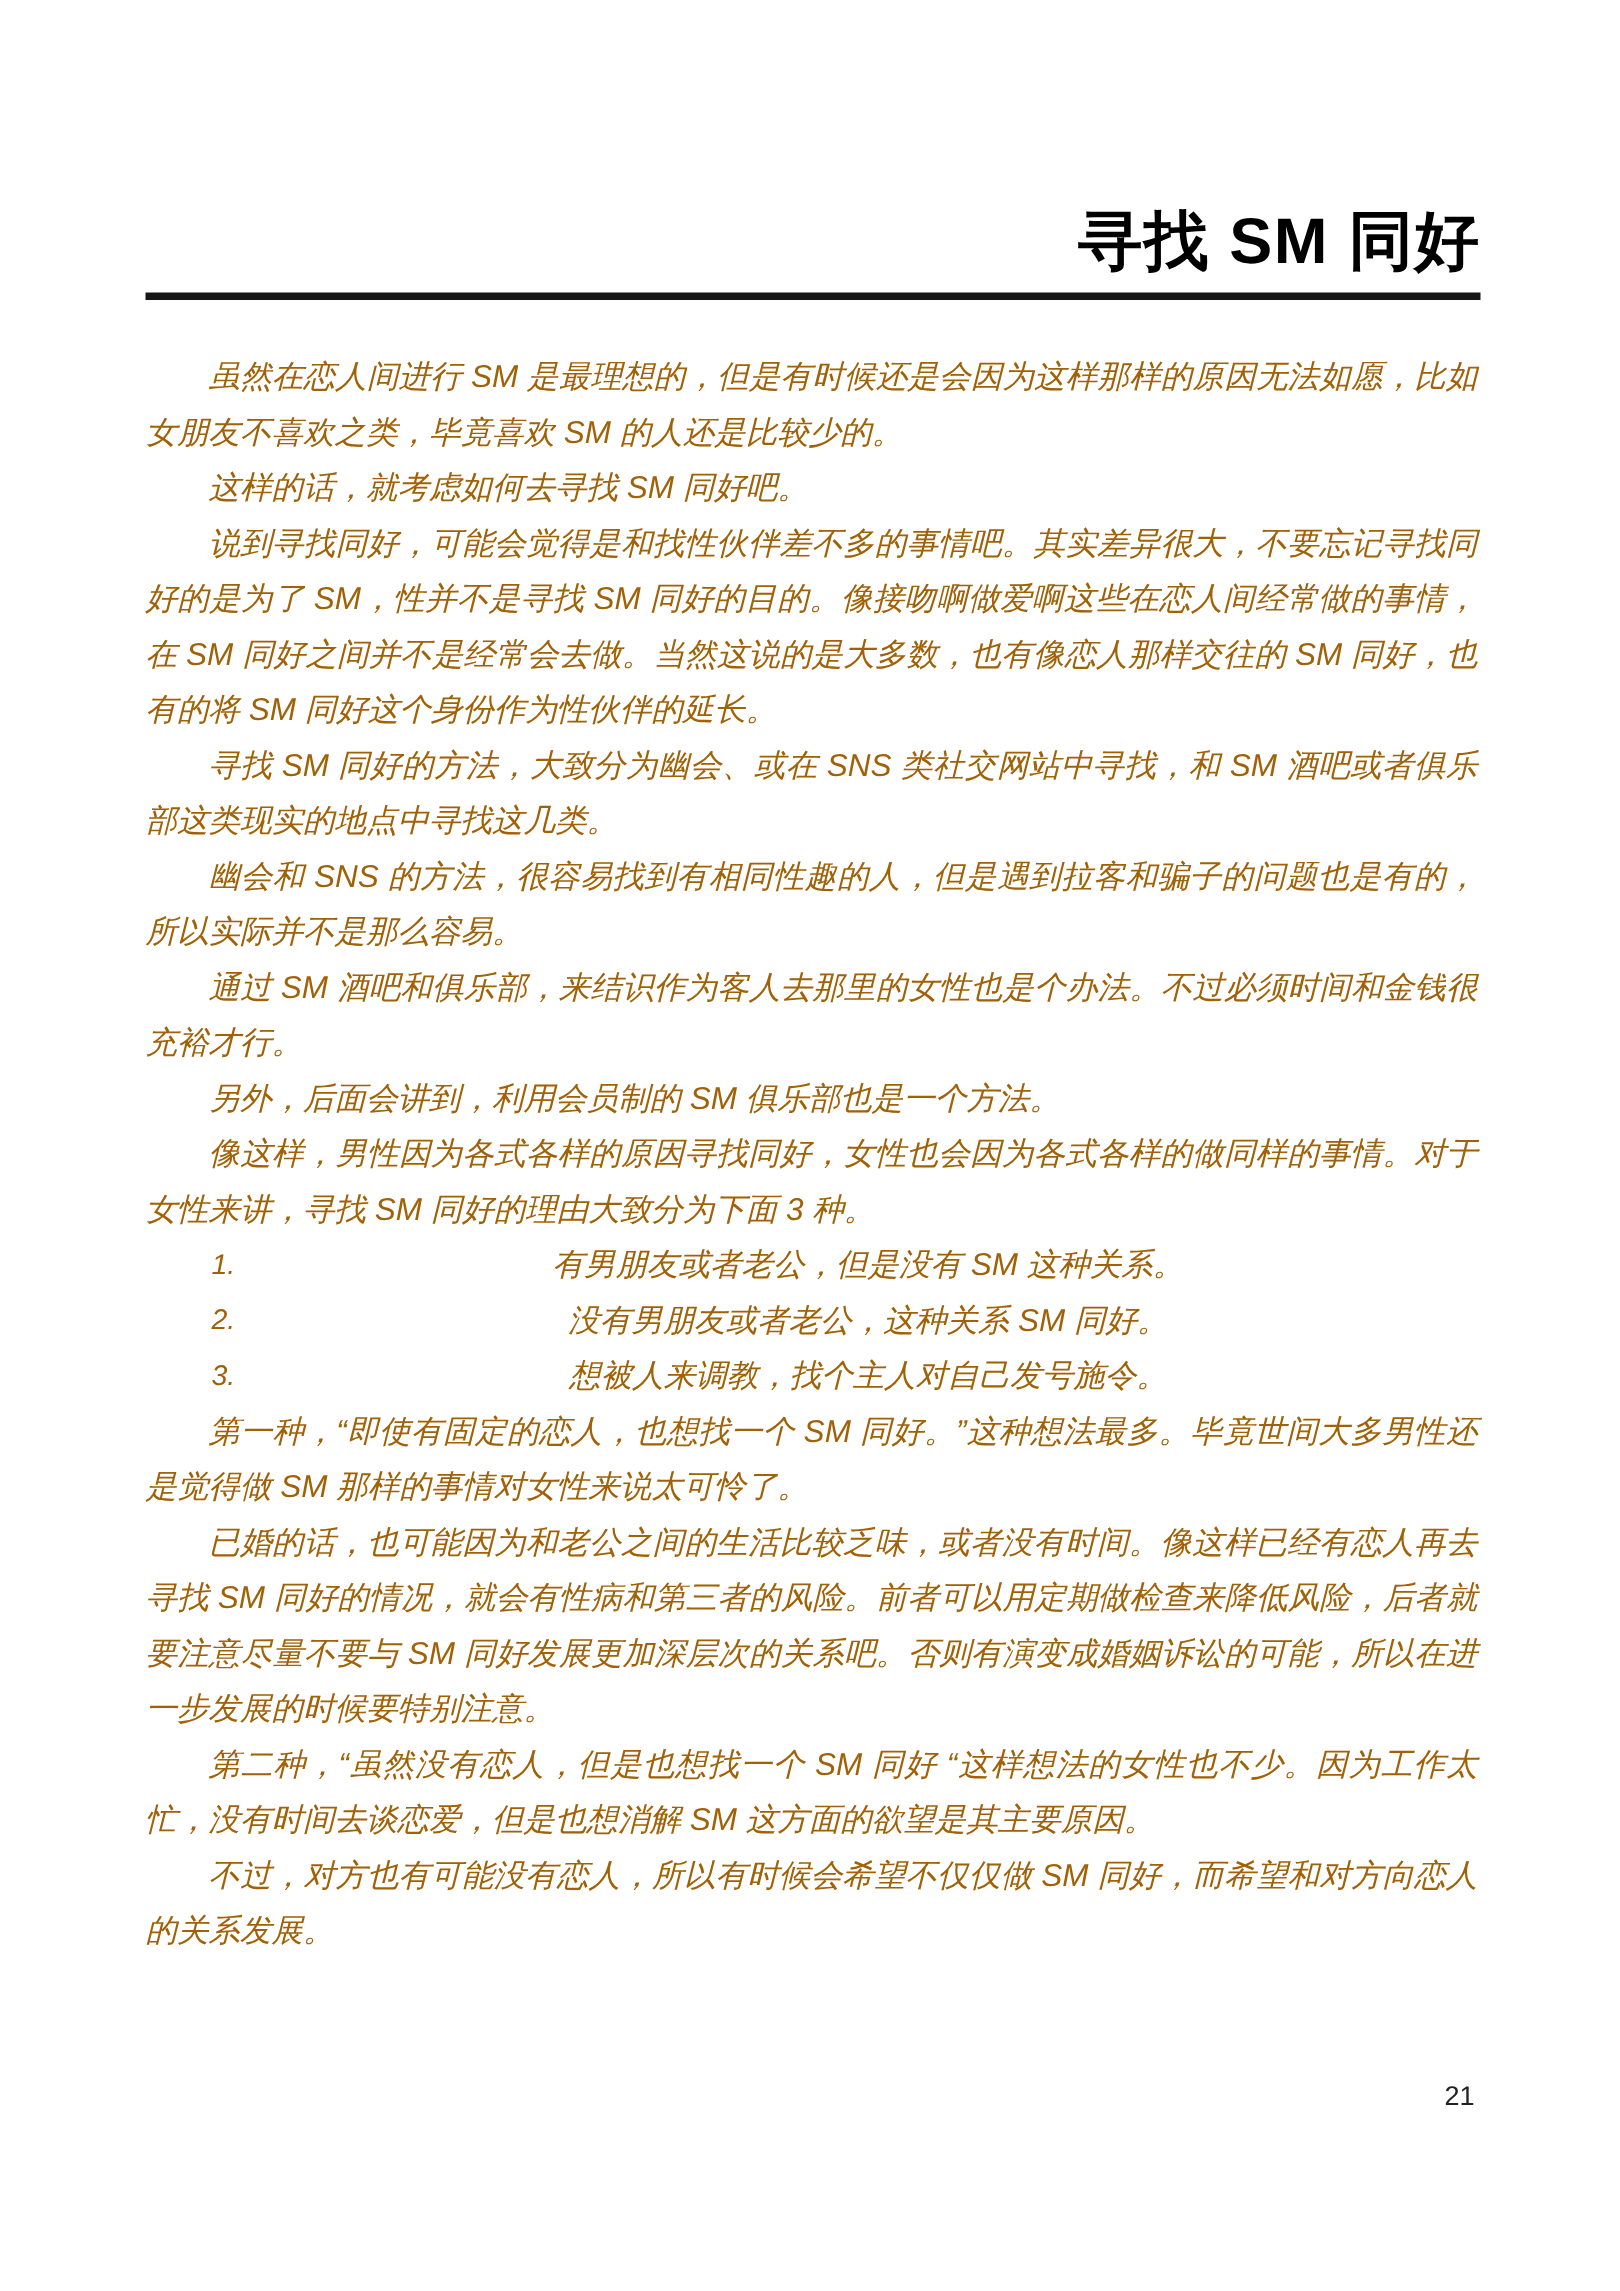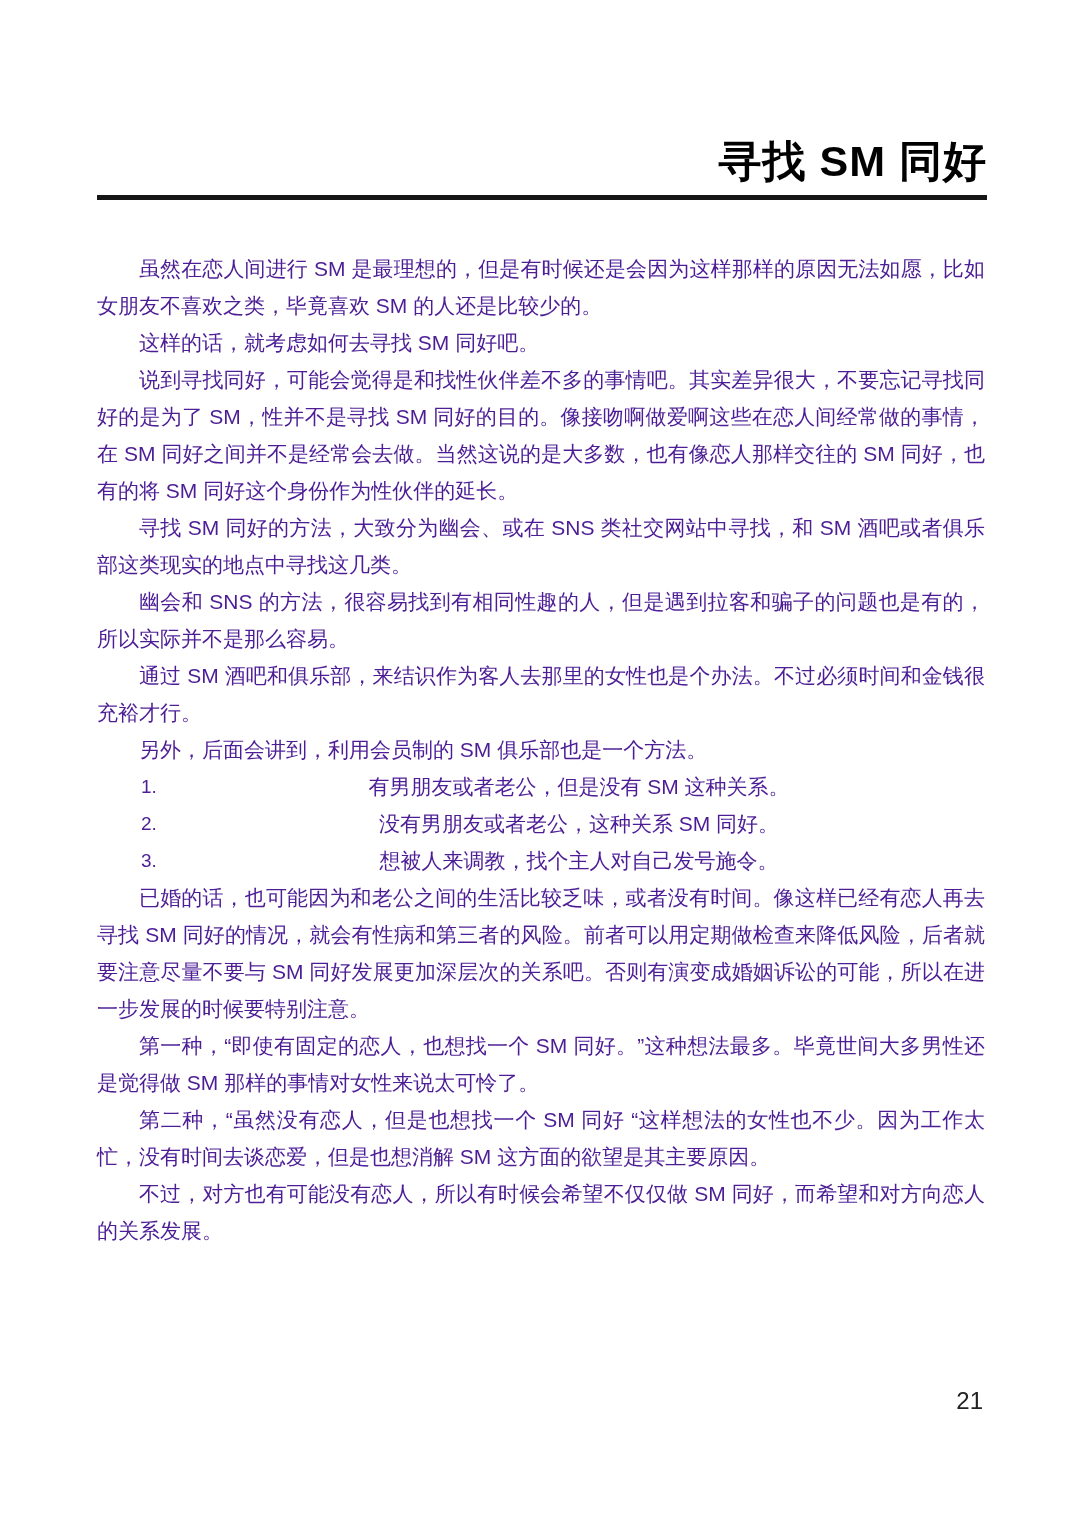--- a/index.html
+++ b/index.html
@@ -29,25 +29,26 @@
   }
   .title-rule {
     height: 0;
     border-top: 5px solid #161616;
     margin-top: 10px;
   }
   .doc-body {
     position: absolute;
     left: 97px;
     right: 95px;
-    top: 250px;
+    top: 233px;
     font-size: 21px;
     line-height: 37px;
     text-align: justify;
-    color: #4c1d95;
+    color: #a16207;
+    font-style: italic;
   }
   .doc-body p {
     margin: 0;
     text-indent: 2em;
   }
   .reason-list {
     list-style: none;
     margin: 0;
     padding: 0;
   }
@@ -60,21 +61,21 @@
     font-size: 19px;
   }
   .reason-list .li-text {
     flex: 1;
     text-align: center;
   }
   .page-number {
     position: absolute;
     top: 1387px;
     right: 97px;
-    font-size: 24px;
+    font-size: 18px;
     color: #222222;
   }
 </style>
 </head>
 <body>
 
 <div class="page">
 
   <header class="doc-header">
     <h1 class="doc-title">寻找 SM 同好</h1>
@@ -82,37 +83,38 @@
   </header>
 
   <main class="doc-body">
     <p>虽然在恋人间进行 SM 是最理想的，但是有时候还是会因为这样那样的原因无法如愿，比如女朋友不喜欢之类，毕竟喜欢 SM 的人还是比较少的。</p>
     <p>这样的话，就考虑如何去寻找 SM 同好吧。</p>
     <p>说到寻找同好，可能会觉得是和找性伙伴差不多的事情吧。其实差异很大，不要忘记寻找同好的是为了 SM，性并不是寻找 SM 同好的目的。像接吻啊做爱啊这些在恋人间经常做的事情，在 SM 同好之间并不是经常会去做。当然这说的是大多数，也有像恋人那样交往的 SM 同好，也有的将 SM 同好这个身份作为性伙伴的延长。</p>
     <p>寻找 SM 同好的方法，大致分为幽会、或在 SNS 类社交网站中寻找，和 SM 酒吧或者俱乐部这类现实的地点中寻找这几类。</p>
     <p>幽会和 SNS 的方法，很容易找到有相同性趣的人，但是遇到拉客和骗子的问题也是有的，所以实际并不是那么容易。</p>
     <p>通过 SM 酒吧和俱乐部，来结识作为客人去那里的女性也是个办法。不过必须时间和金钱很充裕才行。</p>
     <p>另外，后面会讲到，利用会员制的 SM 俱乐部也是一个方法。</p>
+    <p>像这样，男性因为各式各样的原因寻找同好，女性也会因为各式各样的做同样的事情。对于女性来讲，寻找 SM 同好的理由大致分为下面 3 种。</p>
 
     <ol class="reason-list">
       <li>
         <span class="num">1.</span>
         <span class="li-text">有男朋友或者老公，但是没有 SM 这种关系。</span>
       </li>
       <li>
         <span class="num">2.</span>
         <span class="li-text">没有男朋友或者老公，这种关系 SM 同好。</span>
       </li>
       <li>
         <span class="num">3.</span>
         <span class="li-text">想被人来调教，找个主人对自己发号施令。</span>
       </li>
     </ol>
 
+    <p>第一种，“即使有固定的恋人，也想找一个 SM 同好。”这种想法最多。毕竟世间大多男性还是觉得做 SM 那样的事情对女性来说太可怜了。</p>
     <p>已婚的话，也可能因为和老公之间的生活比较乏味，或者没有时间。像这样已经有恋人再去寻找 SM 同好的情况，就会有性病和第三者的风险。前者可以用定期做检查来降低风险，后者就要注意尽量不要与 SM 同好发展更加深层次的关系吧。否则有演变成婚姻诉讼的可能，所以在进一步发展的时候要特别注意。</p>
-    <p>第一种，“即使有固定的恋人，也想找一个 SM 同好。”这种想法最多。毕竟世间大多男性还是觉得做 SM 那样的事情对女性来说太可怜了。</p>
     <p>第二种，“虽然没有恋人，但是也想找一个 SM 同好 “这样想法的女性也不少。因为工作太忙，没有时间去谈恋爱，但是也想消解 SM 这方面的欲望是其主要原因。</p>
     <p>不过，对方也有可能没有恋人，所以有时候会希望不仅仅做 SM 同好，而希望和对方向恋人的关系发展。</p>
   </main>
 
   <div class="page-number">21</div>
 
 </div>
 
 </body></html>

